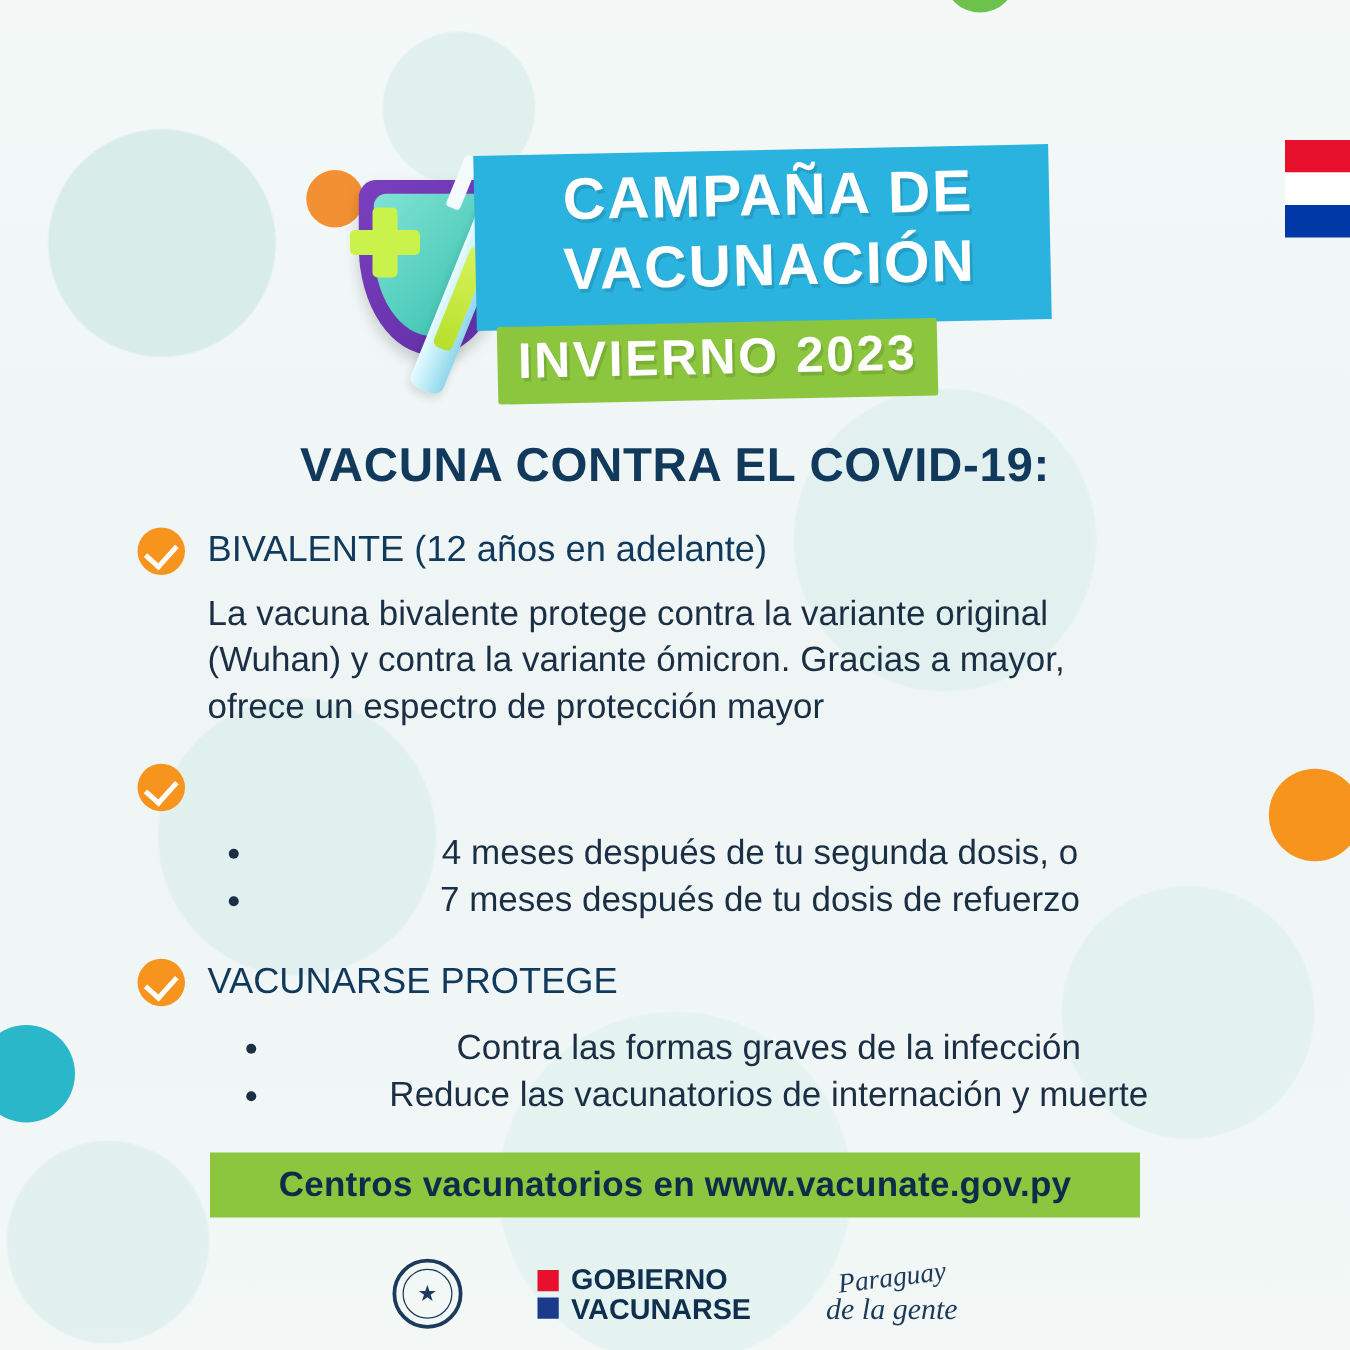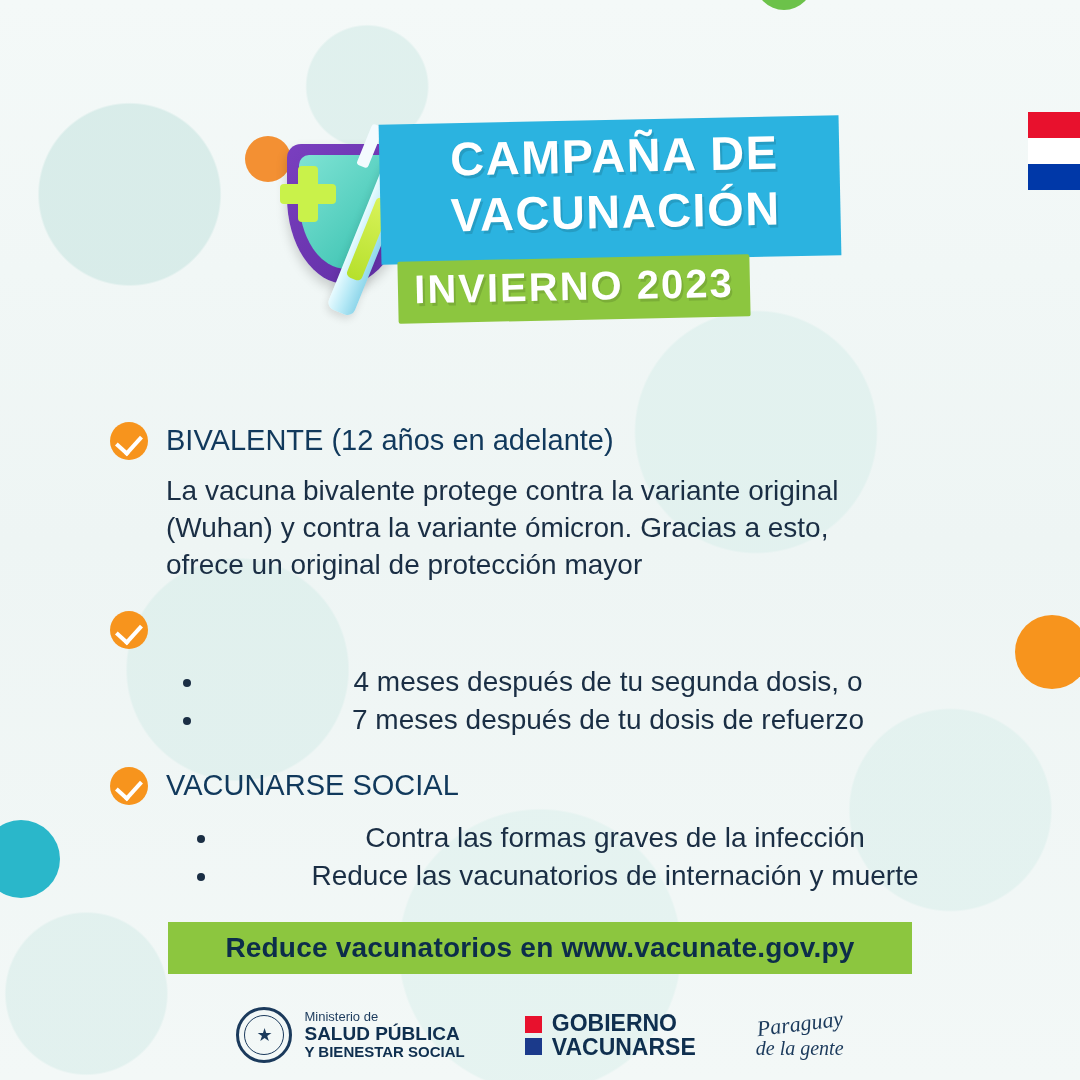--- a/index.html
+++ b/index.html
@@ -161,21 +161,21 @@
   .msp-text .small { font-size: 13px; color: #1b3a5c; }
   .msp-text .big { font-size: 19px; font-weight: 900; color: #0f2f4f; }
   .logo-gob { display: flex; align-items: center; gap: 10px; }
   .gob-squares { display: flex; flex-direction: column; gap: 5px; }
   .sq { width: 17px; height: 17px; }
   .sq.red { background: #e8112d; }
   .sq.blue { background: #1b3a8b; }
   .gob-text { line-height: 1.05; font-weight: 900; font-size: 23px; color: #0f2f4f; }
   .logo-pgy { text-align: center; color: #1b3a5c; font-family: "Liberation Serif", serif; font-style: italic; }
   .logo-pgy .l1 { font-size: 22px; display: block; transform: rotate(-7deg); }
-  .logo-pgy .l2 { font-size: 20px; display: block; }
+  .logo-pgy .l2 { font-size: 24px; display: block; }
 </style>
 </head>
 <body>
 
 <div id="poster">
 
   <div class="flag">
     <div class="bar red"></div>
     <div class="bar white"></div>
     <div class="bar blue"></div>
@@ -202,65 +202,61 @@
     <div class="blue-banner"></div>
     <div class="title-text">
       <div>CAMPAÑA DE</div>
       <div>VACUNACIÓN</div>
     </div>
 
     <div class="green-banner"></div>
     <div class="subtitle-text">INVIERNO 2023</div>
   </div>
 
+  <div class="heading">VACUNA CONTRA  EL COVID-19:</div>
 
   <div class="content">
 
     <div class="row">
       <div class="check"></div>
       <div class="item-title">BIVALENTE (12 años en adelante)</div>
     </div>
-    <div class="paragraph">La vacuna bivalente  protege contra la variante original (Wuhan) y contra la variante ómicron. Gracias a esto, ofrece un original de protección mayor</div>
+    <div class="paragraph">La vacuna bivalente  protege contra la variante original (Wuhan) y contra la variante ómicron. Gracias a mayor, ofrece un espectro de protección mayor</div>
 
     <div class="gap-a"></div>
 
     <div class="row">
       <div class="check"></div>
     </div>
     <ul class="bullets">
       <li>4 meses después de tu segunda dosis, o</li>
       <li>7 meses después de tu dosis de refuerzo</li>
     </ul>
 
     <div class="gap-b"></div>
 
     <div class="row">
       <div class="check"></div>
-      <div class="item-title">VACUNARSE SOCIAL</div>
+      <div class="item-title">VACUNARSE PROTEGE</div>
     </div>
     <ul class="bullets wide">
       <li>Contra las formas graves de la infección</li>
       <li>Reduce las vacunatorios de internación y muerte</li>
     </ul>
   </div>
 
   <div class="cta">
-    <span>Reduce vacunatorios en www.vacunate.gov.py</span>
+    <span>Centros vacunatorios en www.vacunate.gov.py</span>
   </div>
 
   <div class="footer">
 
     <div class="logo-msp">
       <div class="seal">
         <span class="star">★</span>
-      </div>
-      <div class="msp-text">
-        <div class="small">Ministerio de</div>
-        <div class="big">SALUD PÚBLICA</div>
-        <div class="big" style="font-size:15px;">Y BIENESTAR SOCIAL</div>
       </div>
     </div>
 
     <div class="logo-gob">
       <div class="gob-squares">
         <div class="sq red"></div>
         <div class="sq blue"></div>
       </div>
       <div class="gob-text">
         <div>GOBIERNO</div>

